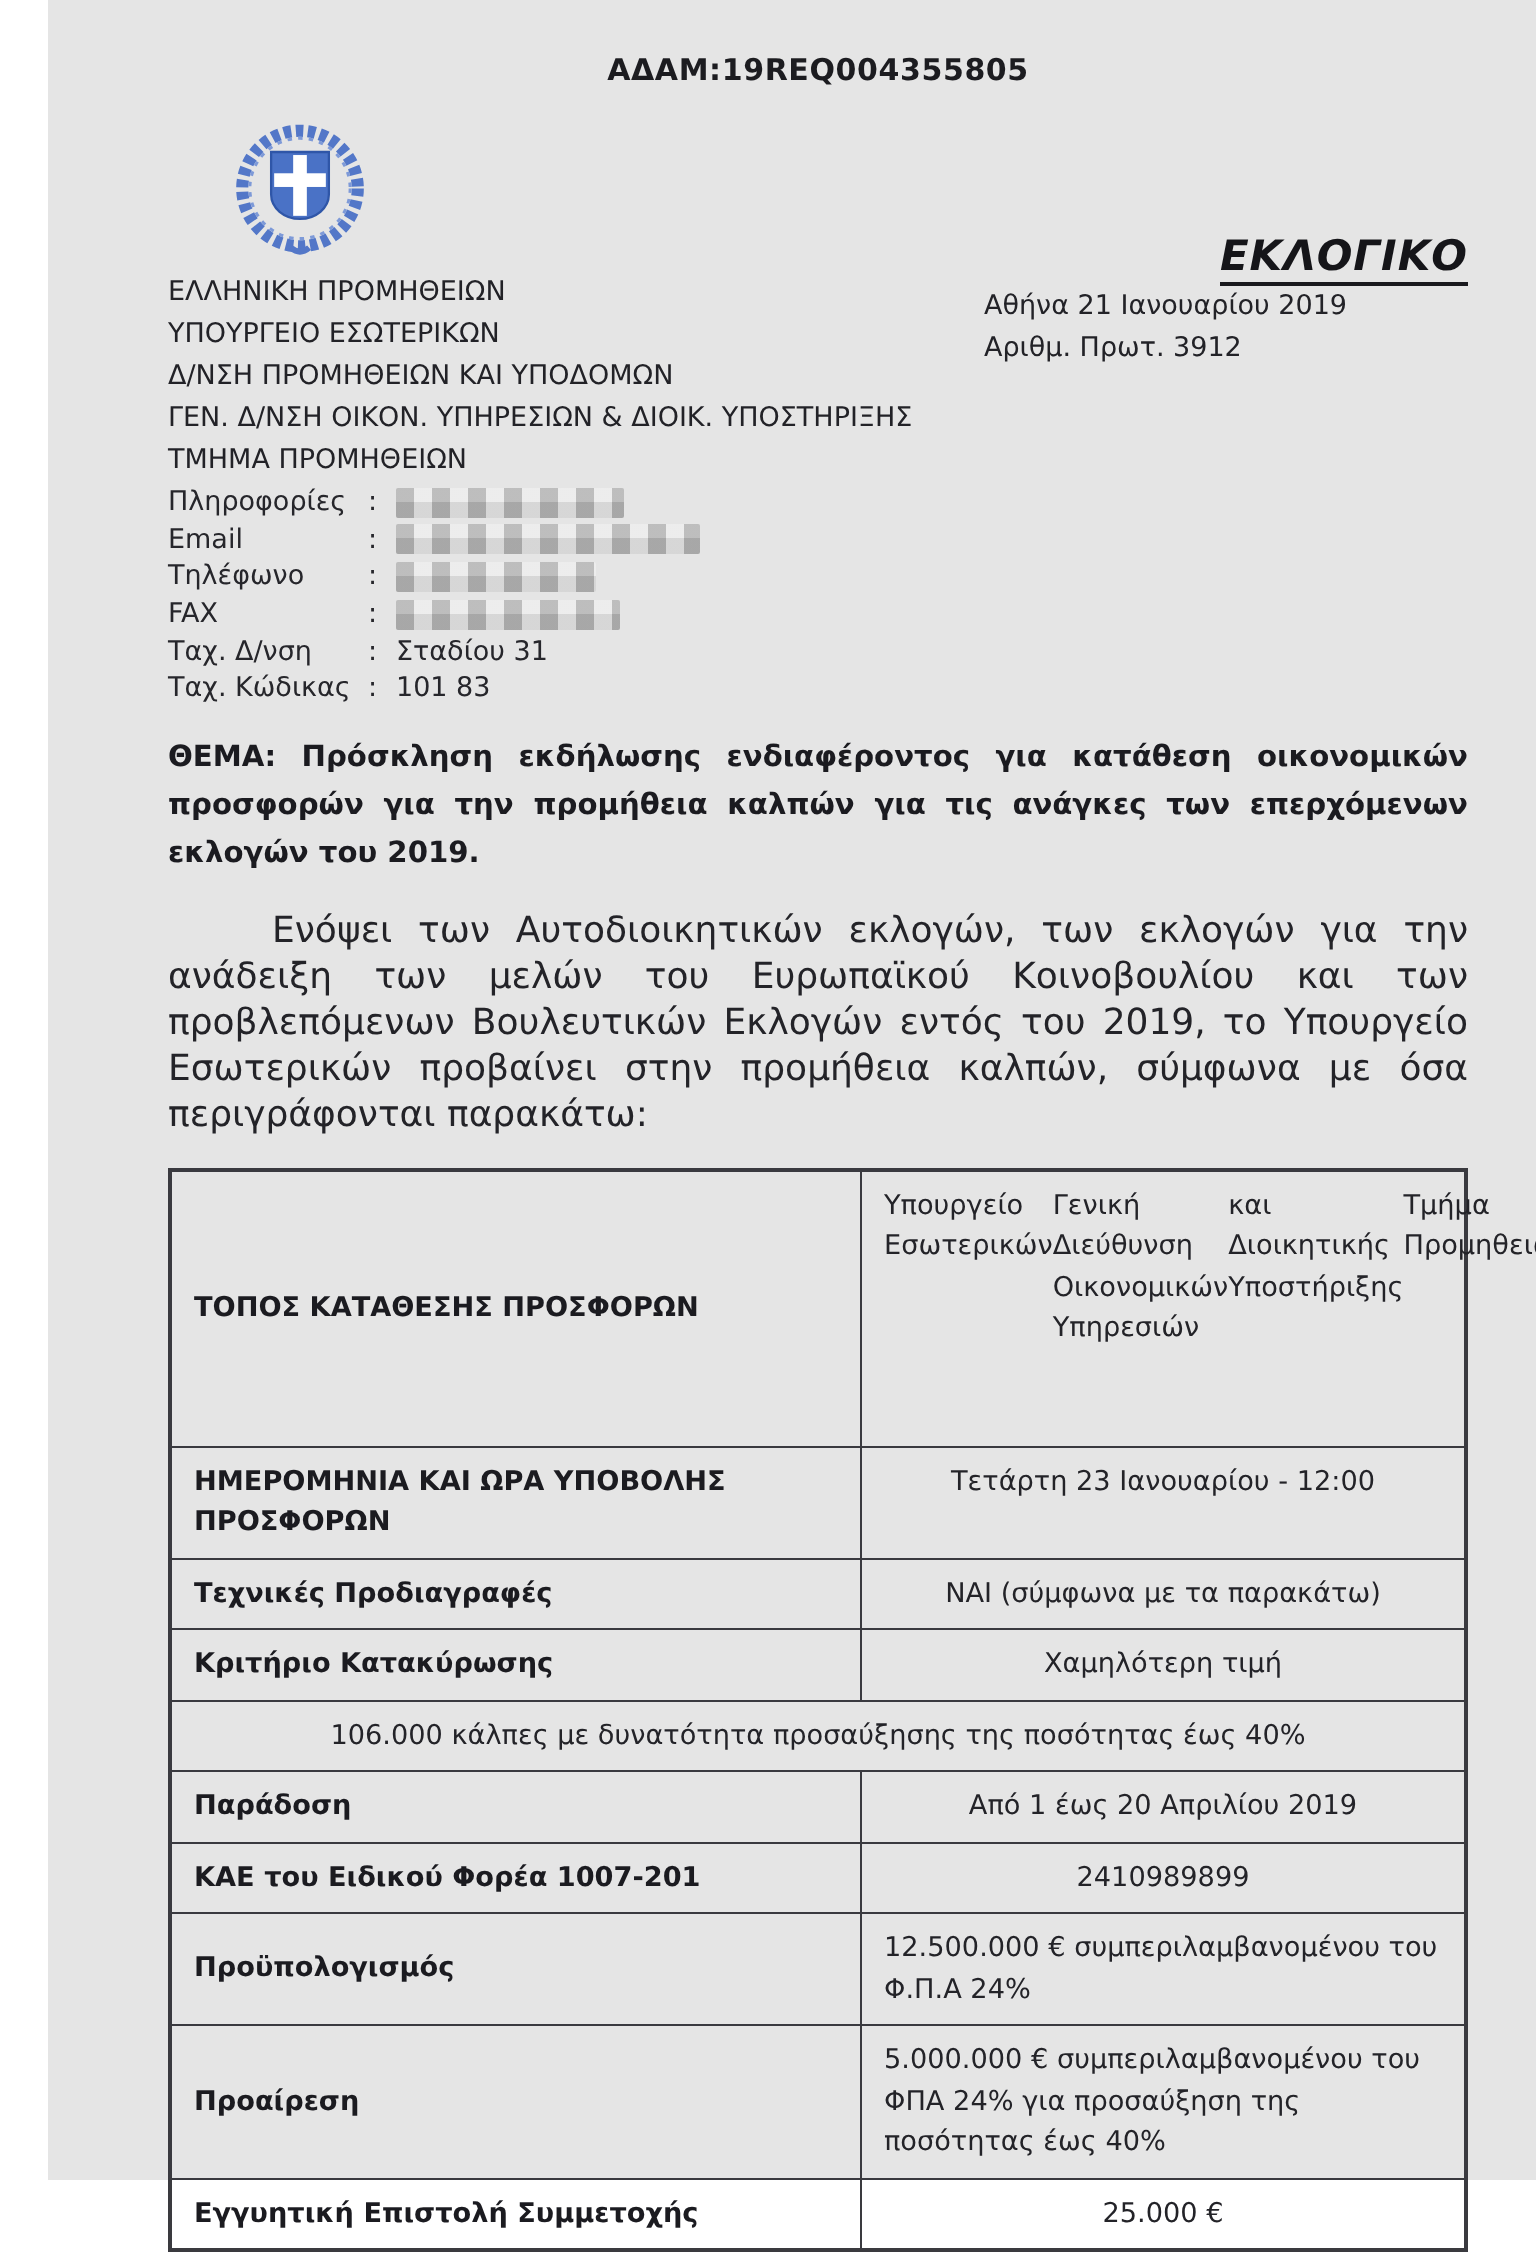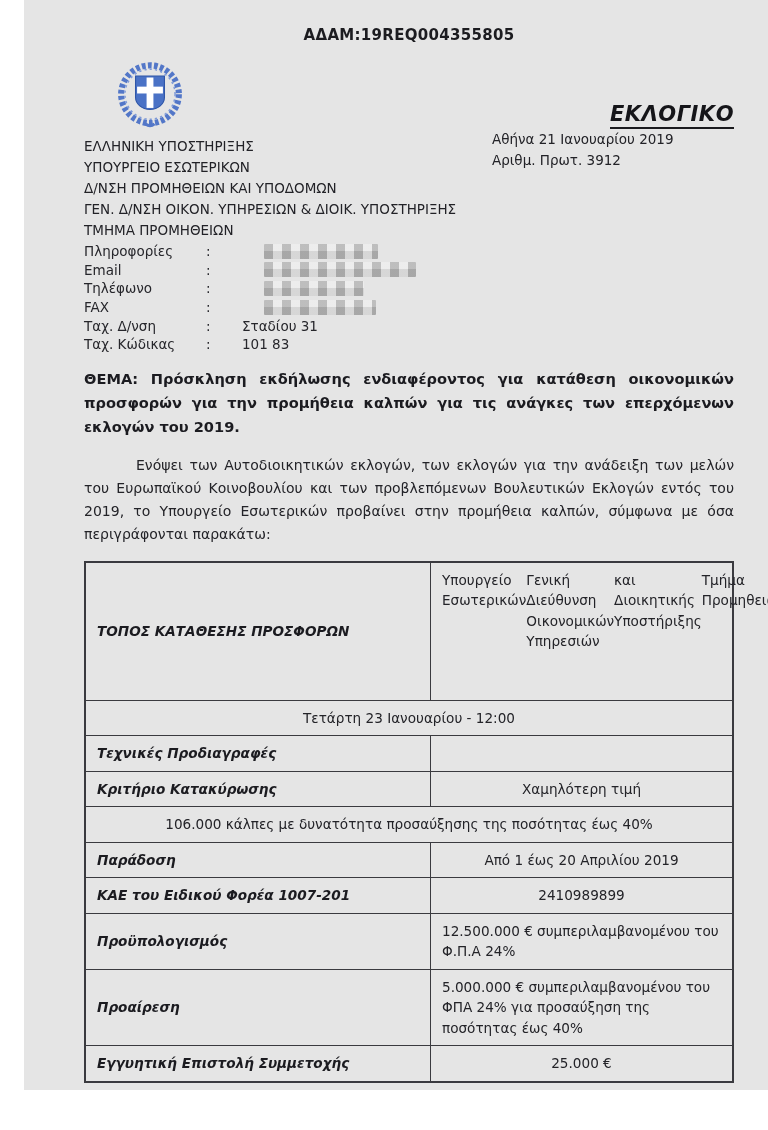--- a/index.html
+++ b/index.html
@@ -15,62 +15,62 @@
 
   .adam{
     text-align:center;font-weight:bold;font-size:15px;letter-spacing:.3px;
     color:#1c1c20;margin-bottom:14px;
   }
 
   .masthead{position:relative;min-height:108px;}
   .emblem{display:block;margin-left:28px;width:76px;height:74px;}
 
   .right-block{
-    position:absolute;right:0;top:46px;width:242px;
+    position:absolute;right:0;top:60px;width:242px;
     font-size:13.5px;line-height:21px;color:#222227;
   }
   .stamp{
     font-size:21px;font-weight:bold;font-style:italic;
     text-align:right;letter-spacing:.5px;color:#151519;
     border-bottom:0;margin-bottom:4px;
   }
   .stamp span{border-bottom:2.5px solid #1a1a1e;padding-bottom:1px;}
 
   .sender{font-size:13.5px;line-height:21px;color:#222227;margin-top:4px;}
   .sender .s-line{white-space:nowrap;}
 
   .contact{font-size:13.5px;margin-top:1px;}
-  .c-row{display:flex;align-items:center;height:18.6px;gap:22px;}
+  .c-row{display:flex;align-items:center;height:18.6px;}
   .c-label{width:100px;flex:none;}
   .c-colon{width:14px;flex:none;}
   .c-value{flex:none;}
   .redact{
     height:15px;flex:none;border-radius:1px;
     background-color:#d8d8d8;
     background-image:
       repeating-linear-gradient(90deg, rgba(120,120,120,.35) 0 9px, rgba(255,255,255,.35) 9px 18px),
       repeating-linear-gradient(0deg, rgba(140,140,140,.30) 0 8px, rgba(255,255,255,.28) 8px 16px);
   }
 
   .subject{
     margin-top:13px;font-weight:bold;font-size:14.6px;line-height:24px;
     text-align:justify;color:#1b1b20;
   }
   .body-par{
-    margin-top:15px;font-size:14px;line-height:23px;
+    margin-top:15px;font-size:18px;line-height:23px;
     text-align:justify;text-indent:52px;color:#232328;
   }
 
   .doc-table{
     margin-top:15px;border:2px solid #3a3a3f;
   }
   .trow{display:flex;border-top:1.7px solid #3a3a3f;}
   .trow:first-child{border-top:0;}
   .tcell{padding:7px 11px;font-size:13.6px;line-height:20.5px;}
-  .tlabel{width:322px;flex:none;border-right:1.7px solid #3a3a3f;font-weight:bold;color:#1b1b20;display:flex;flex-direction:column;justify-content:center;font-style:italic;}
+  .tlabel{width:322px;flex:none;border-right:1.7px solid #3a3a3f;font-weight:bold;color:#1b1b20;display:flex;flex-direction:column;justify-content:center;}
   .tvalue{flex:1;color:#232328;display:flex;flex-direction:row;justify-content:center;}
 </style>
 </head>
 <body>
 
 <div class="page">
   <div class="content">
 
     <div class="adam">ΑΔΑΜ:19REQ004355805</div>
 
@@ -84,21 +84,21 @@
         <rect x="33" y="37" width="34" height="9" fill="#ffffff"></rect>
       </svg>
 
       <div class="right-block">
         <div class="stamp"><span>ΕΚΛΟΓΙΚΟ</span></div>
         <div>Αθήνα  21 Ιανουαρίου 2019</div>
         <div>Αριθμ. Πρωτ. 3912</div>
       </div>
 
       <div class="sender" id="sender-lines">
-          <div class="s-line">ΕΛΛΗΝΙΚΗ  ΥΠΟΣΤΗΡΙΞΗΣ</div>
+          <div class="s-line">ΕΛΛΗΝΙΚΗ  ΠΡΟΜΗΘΕΙΩΝ</div>
           <div class="s-line">ΥΠΟΥΡΓΕΙΟ  ΕΣΩΤΕΡΙΚΩΝ</div>
           <div class="s-line">Δ/ΝΣΗ ΠΡΟΜΗΘΕΙΩΝ ΚΑΙ ΥΠΟΔΟΜΩΝ</div>
           <div class="s-line">ΓΕΝ. Δ/ΝΣΗ ΟΙΚΟΝ. ΥΠΗΡΕΣΙΩΝ &amp; ΔΙΟΙΚ. ΥΠΟΣΤΗΡΙΞΗΣ</div>
           <div class="s-line">ΤΜΗΜΑ ΠΡΟΜΗΘΕΙΩΝ</div>
         </div>
     </div>
 
     <div class="contact" id="contact-rows">
   <div class="c-row">
     <span class="c-label">Πληροφορίες</span>
@@ -153,25 +153,27 @@
     <div class="tcell tvalue">
             <div>Υπουργείο Εσωτερικών</div>
             <div>Γενική Διεύθυνση Οικονομικών Υπηρεσιών</div>
             <div>και Διοικητικής Υποστήριξης</div>
             <div>Τμήμα Προμηθειών</div>
             <div>Σταδίου 31 – 4ος όροφος - 10183 Αθήνα</div>
           </div>
   </div>
 
   <div class="trow">
+    <div class="tcell tlabel">ΗΜΕΡΟΜΗΝΙΑ  ΚΑΙ ΩΡΑ ΥΠΟΒΟΛΗΣ ΠΡΟΣΦΟΡΩΝ</div>
     <div class="tcell tvalue">Τετάρτη 23 Ιανουαρίου  -  12:00</div>
   </div>
 
   <div class="trow">
     <div class="tcell tlabel">Τεχνικές Προδιαγραφές</div>
+    <div class="tcell tvalue">ΝΑΙ (σύμφωνα με τα παρακάτω)</div>
   </div>
 
   <div class="trow">
     <div class="tcell tlabel">Κριτήριο Κατακύρωσης</div>
     <div class="tcell tvalue">Χαμηλότερη τιμή</div>
   </div>
 
   <div class="trow">
     <div class="tcell tvalue">106.000 κάλπες με δυνατότητα προσαύξησης της ποσότητας έως 40%</div>
   </div>

